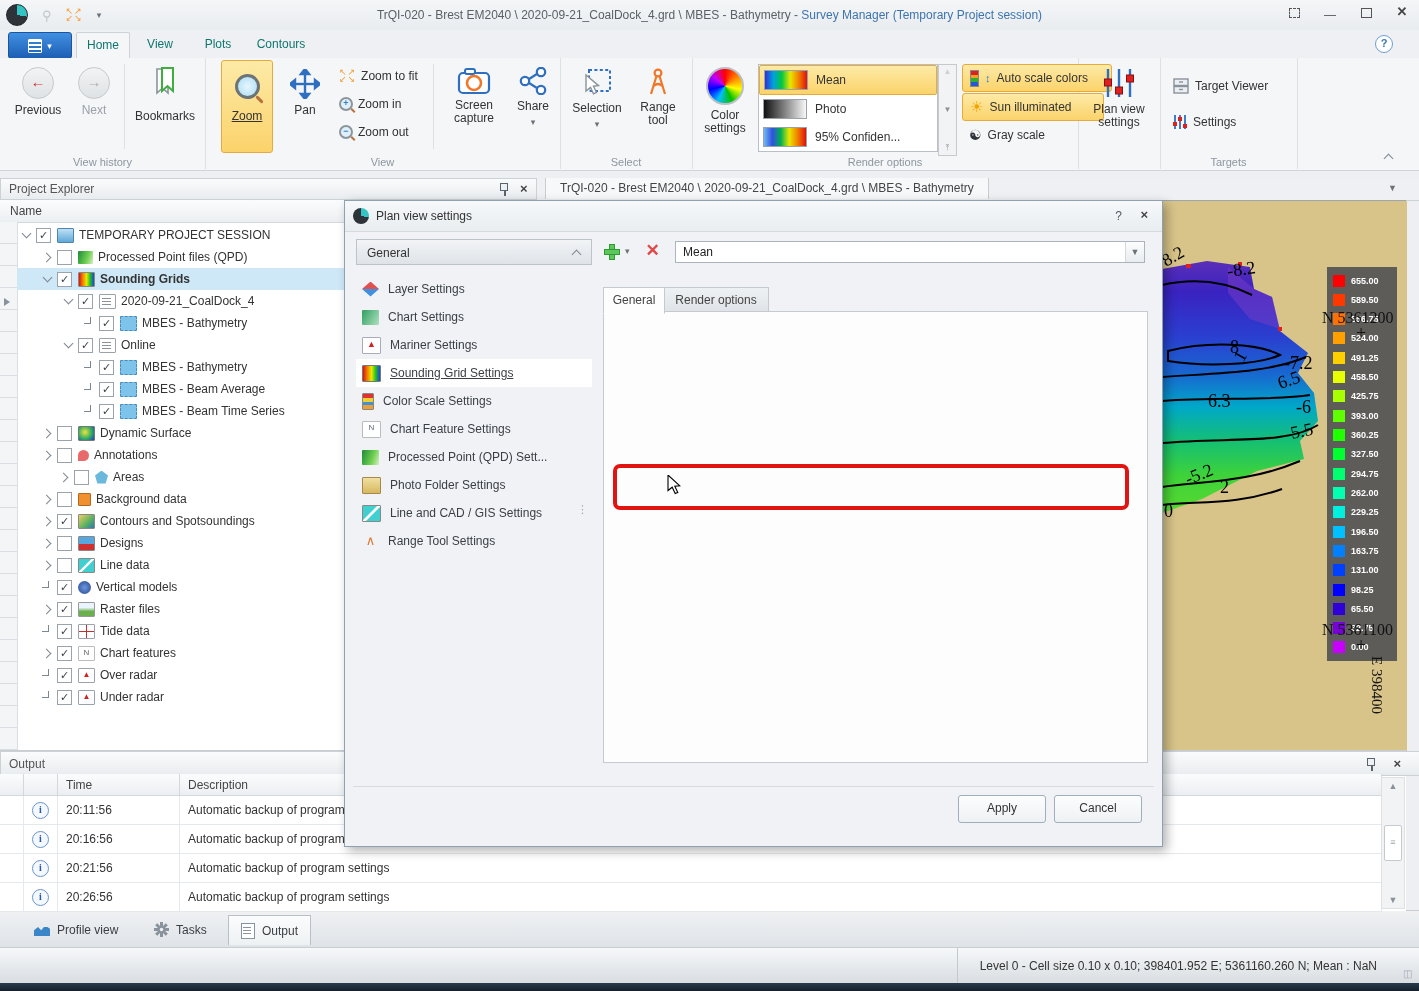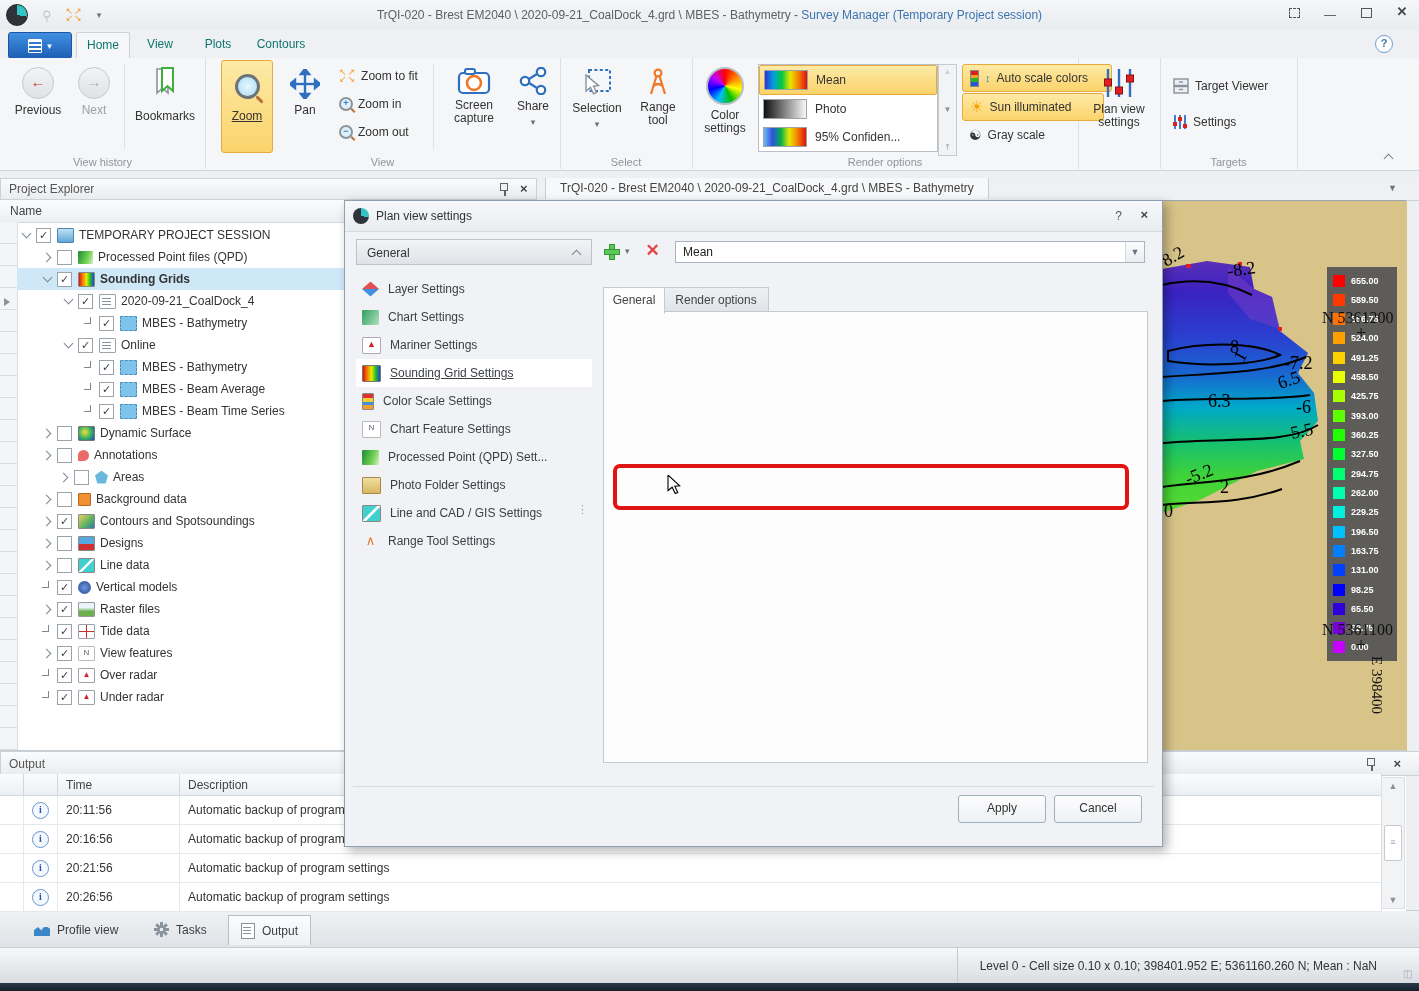--- a/index.html
+++ b/index.html
@@ -684,21 +684,21 @@
         <div class="trow" style="padding-left: 25px;">
           <span class="chev none"></span>
           <span class="cb">✓</span>
           <span class="ticon ic-tide"></span>
           <span class="tlabel">Tide data</span>
         </div>
         <div class="trow" style="padding-left: 25px;">
           <span class="chev closed"></span>
           <span class="cb">✓</span>
           <span class="ticon ic-chartfeat">N</span>
-          <span class="tlabel">View features</span>
+          <span class="tlabel">Chart features</span>
         </div>
         <div class="trow" style="padding-left: 25px;">
           <span class="chev none"></span>
           <span class="cb">✓</span>
           <span class="ticon ic-radar">▲</span>
           <span class="tlabel">Over radar</span>
         </div>
         <div class="trow" style="padding-left: 25px;">
           <span class="chev none"></span>
           <span class="cb">✓</span>

